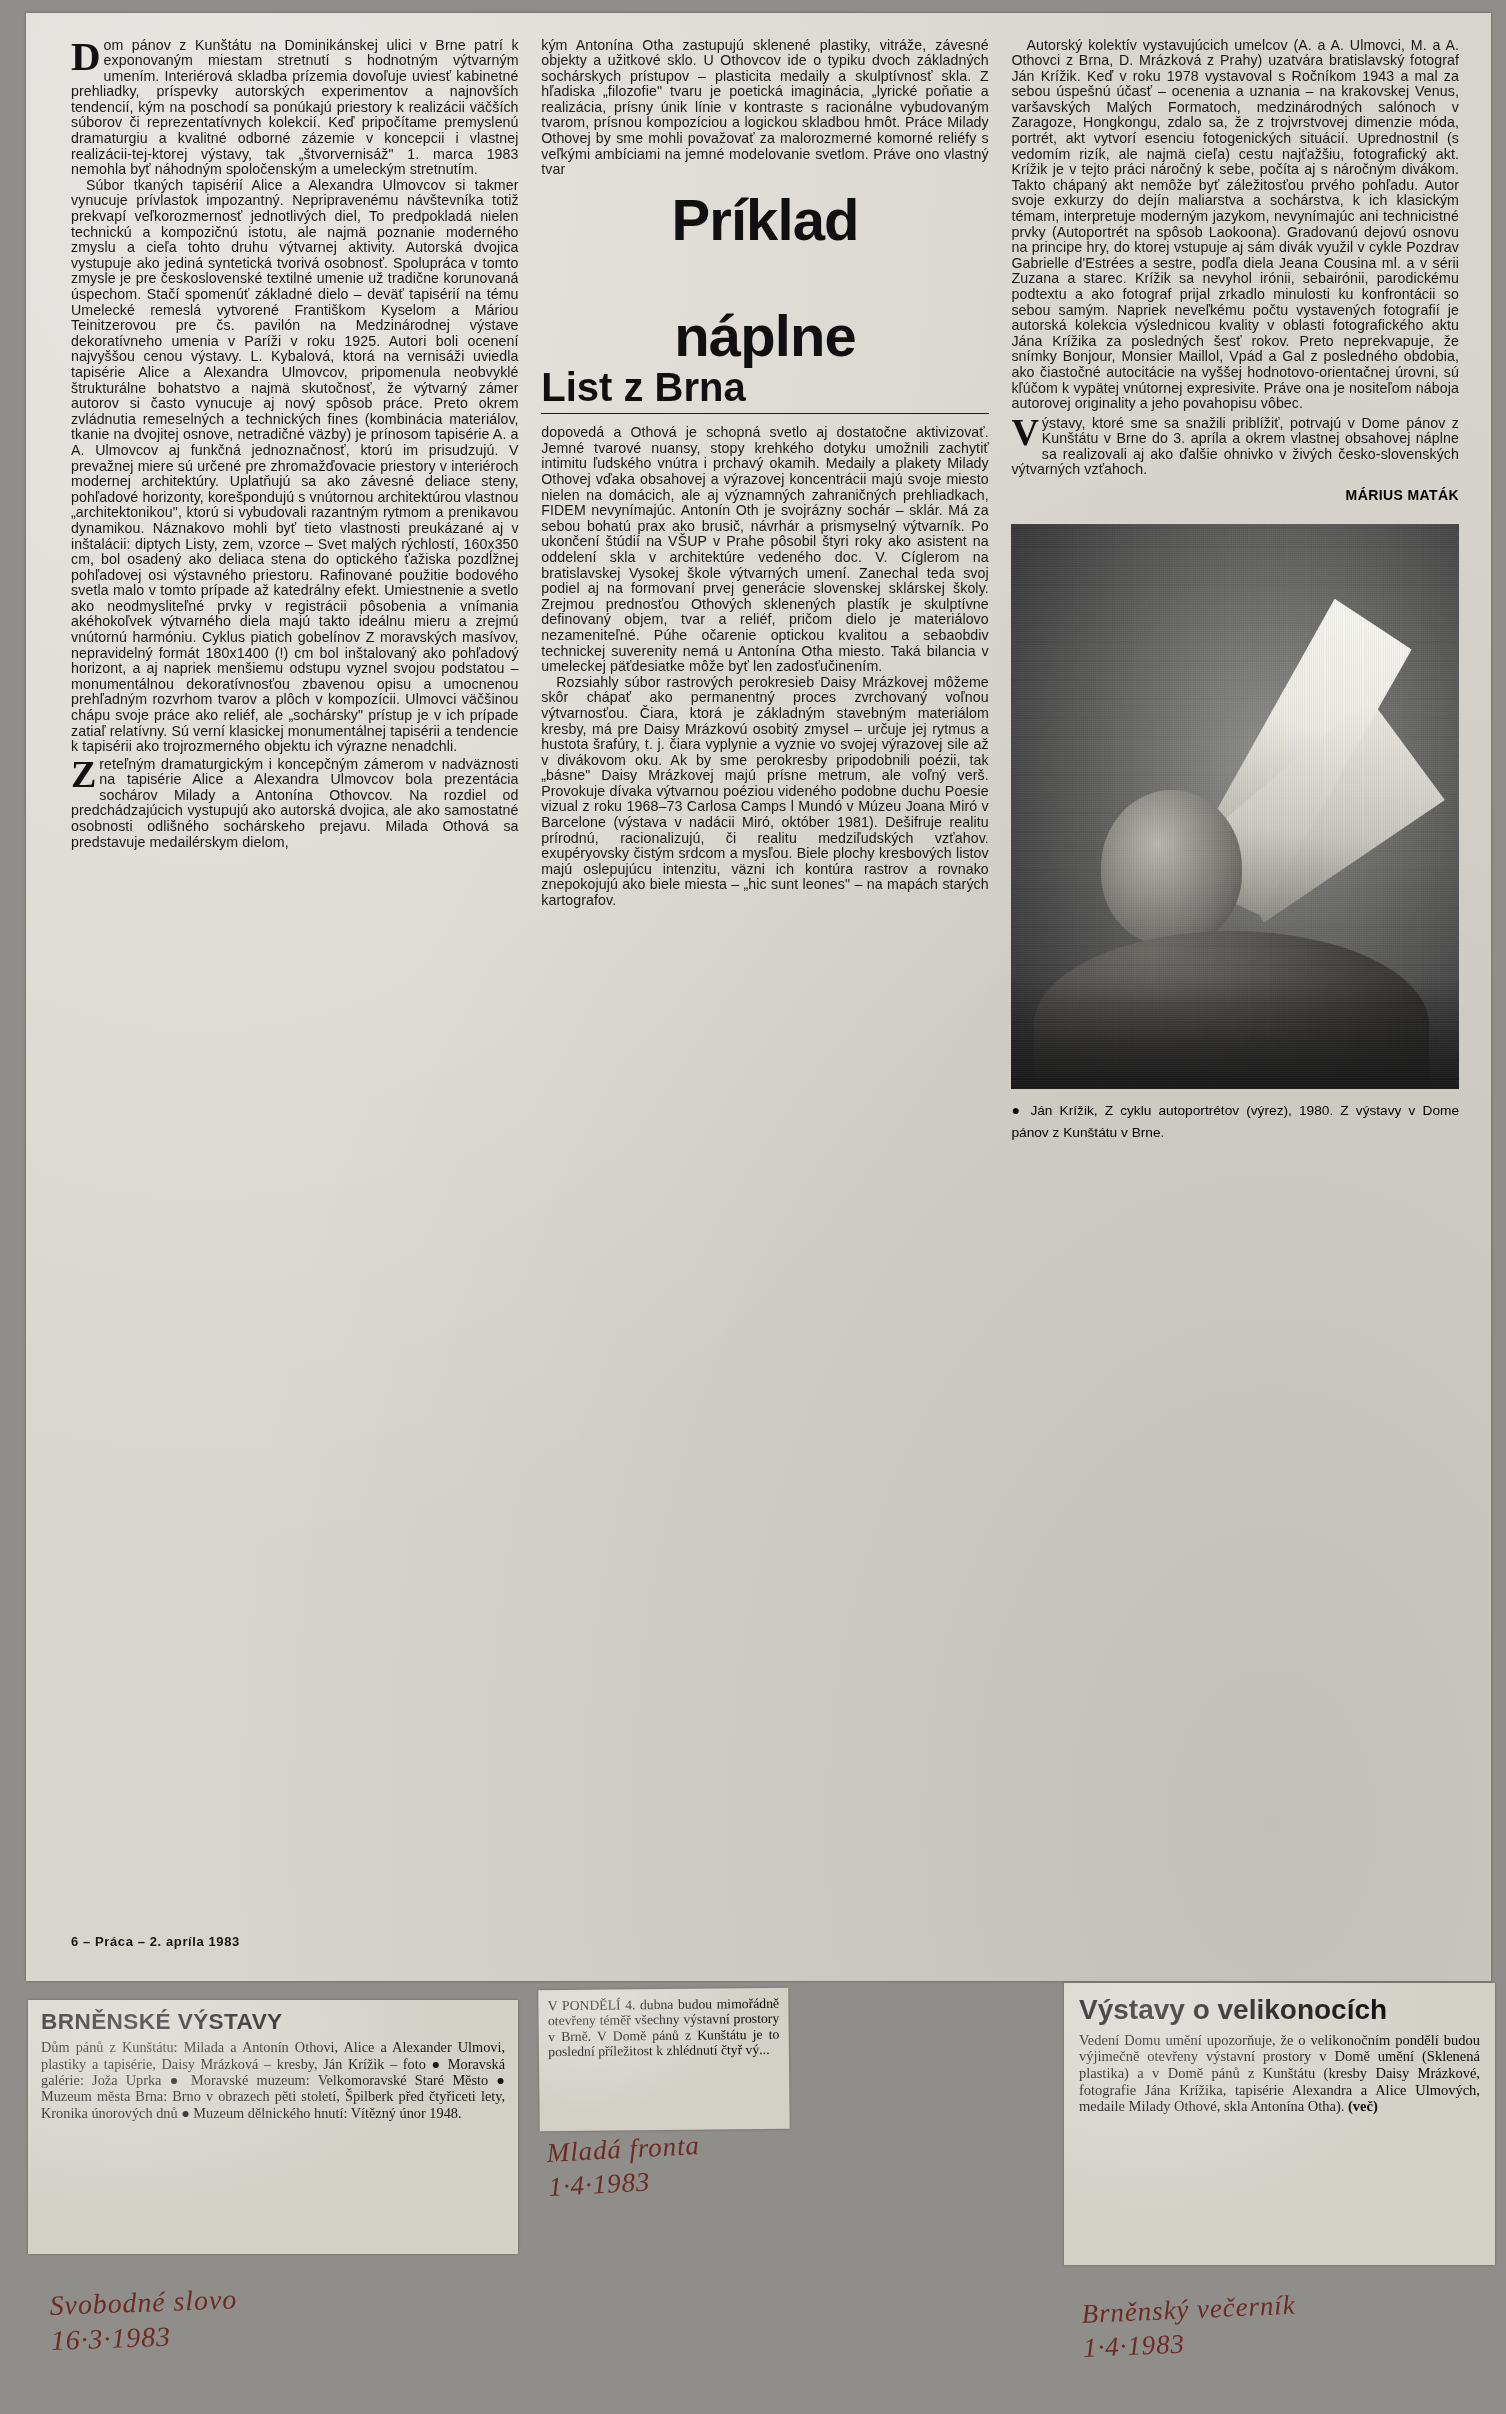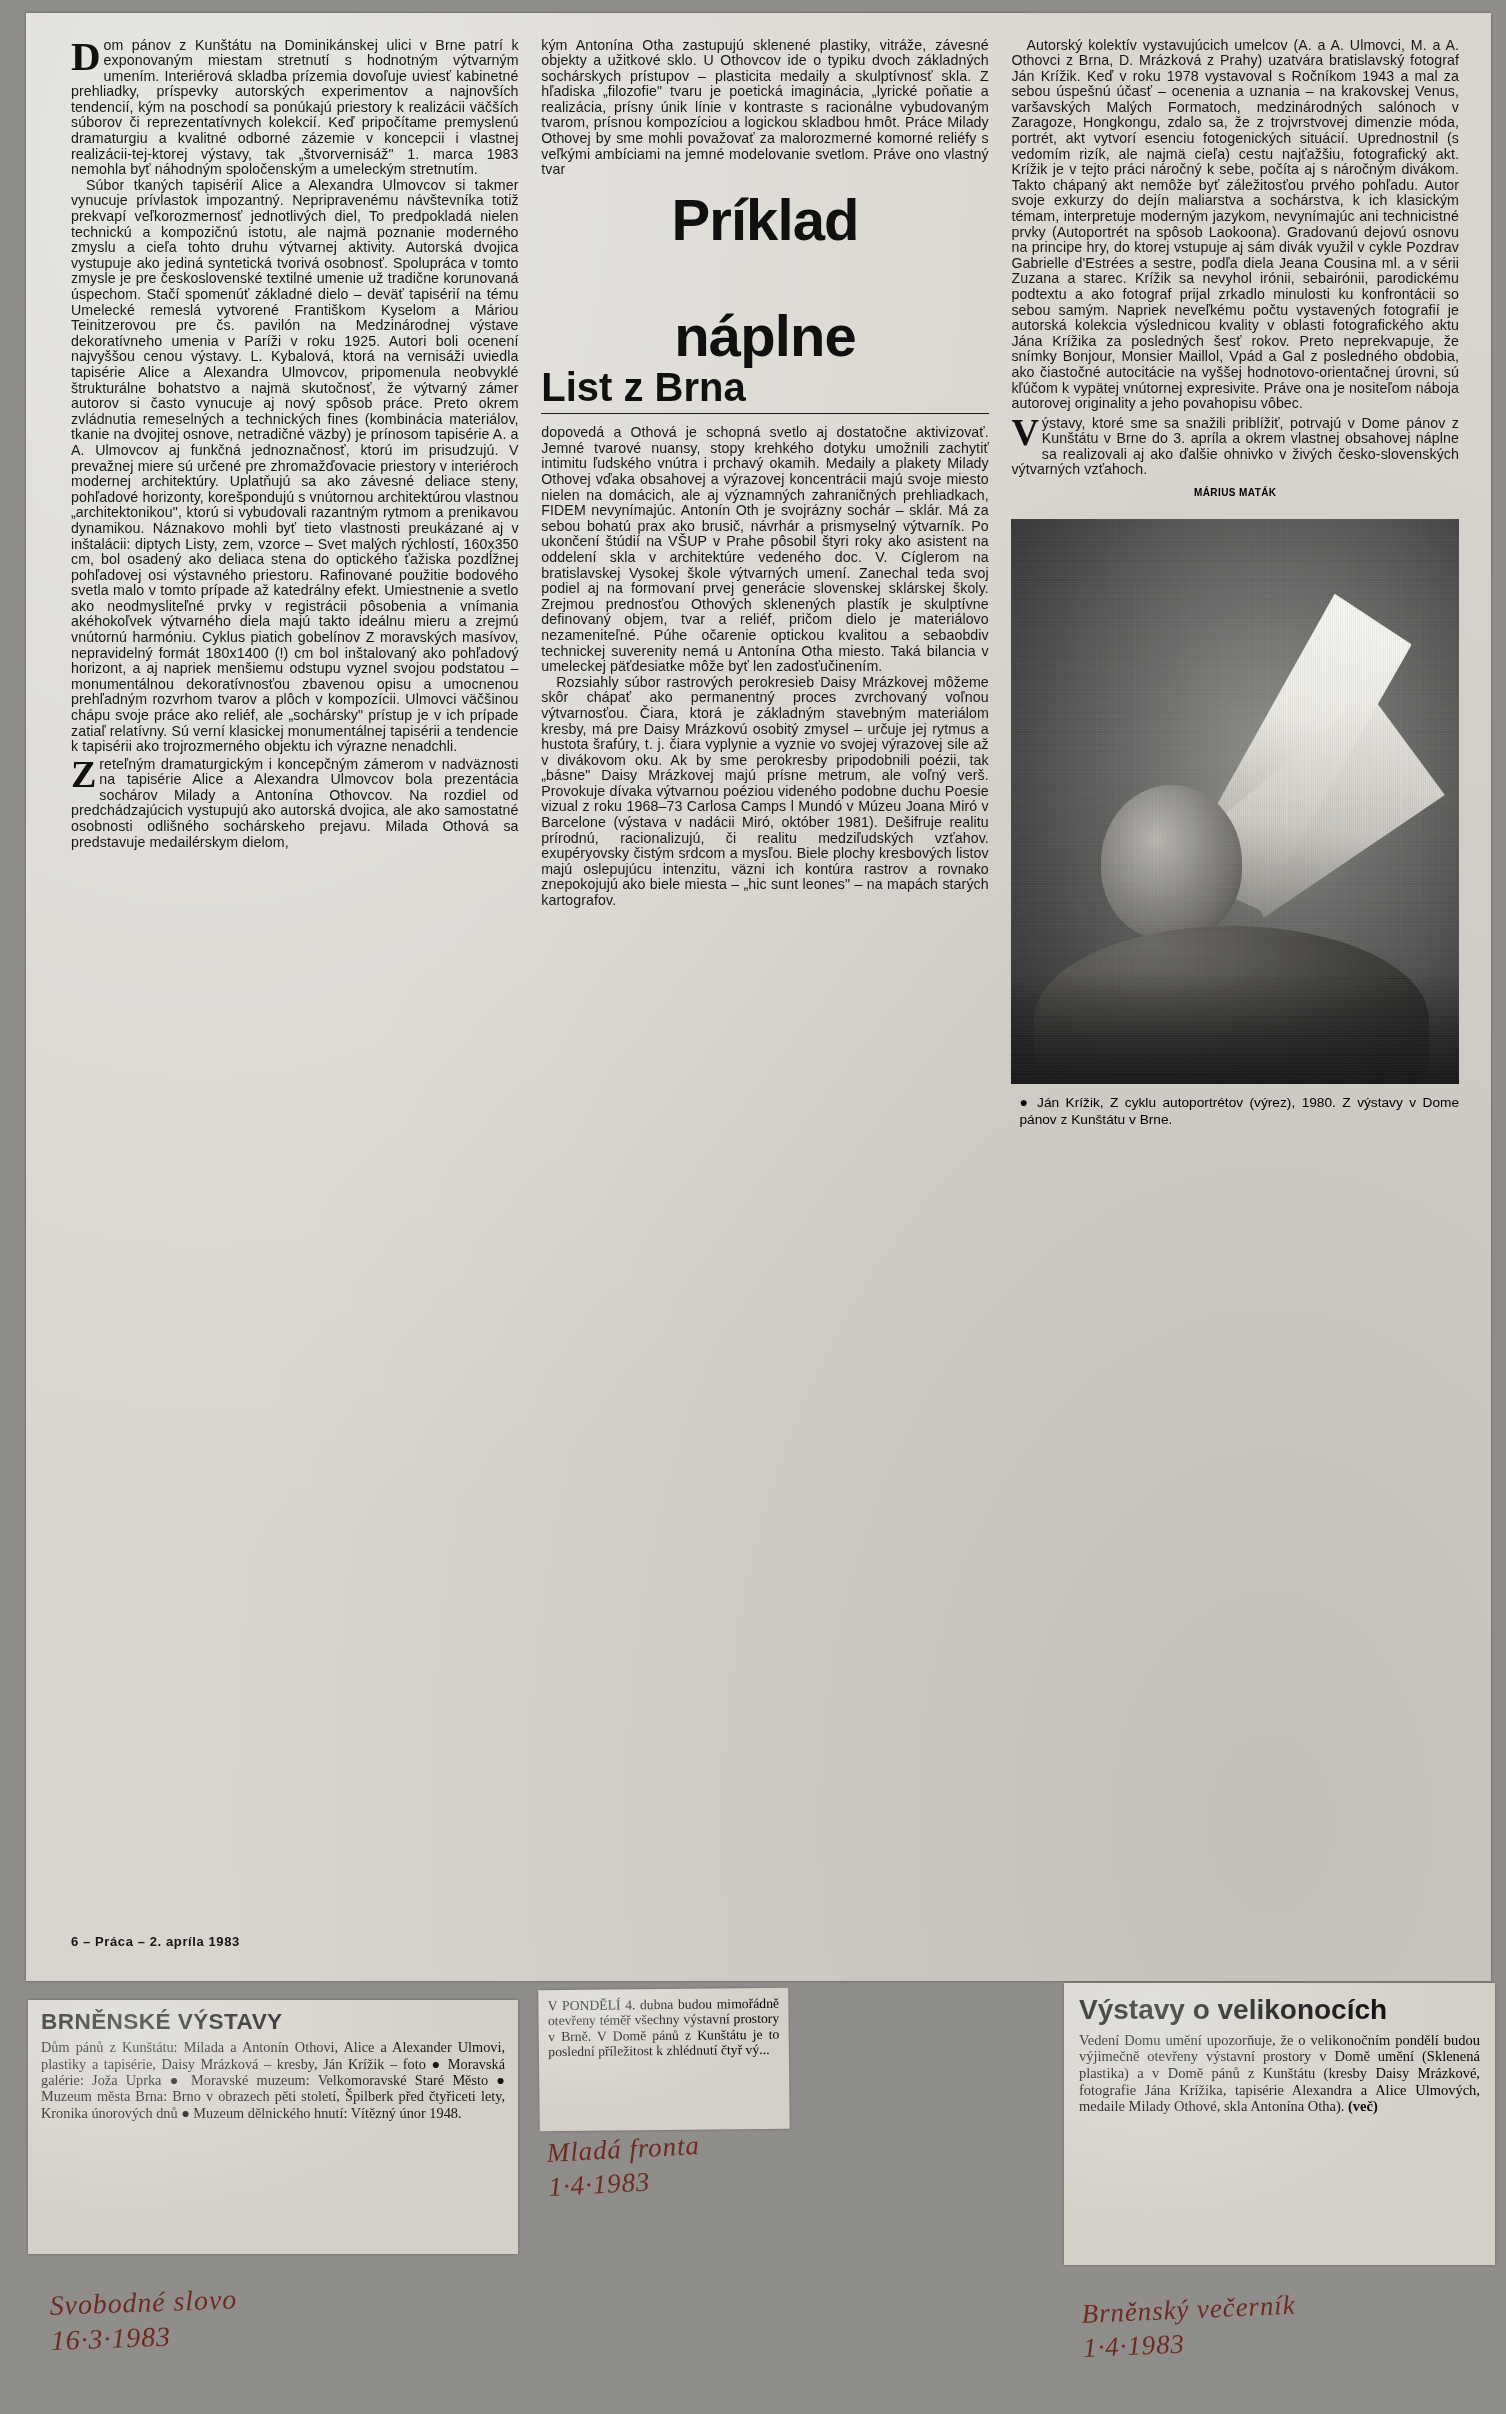--- a/index.html
+++ b/index.html
@@ -82,23 +82,23 @@
     font-size:40px;
     line-height:34px;
     color:#101010;
     border-bottom:1.9px solid #1b1b1b;
     padding-bottom:8.5px;
     margin-bottom:11.3px;
     text-align:left;
   }
 
   .byline {
-    text-align:center;
-    font-weight:700;
-    font-size:10px;
+    text-align:right;
+    font-weight:700;
+    font-size:14px;
     margin-top:9.4px;
     letter-spacing:0.4px;
   }
 
   
   .photo {
     margin-top:21px;
     width:100%;
     height:565px;
     position:relative;
@@ -151,23 +151,22 @@
     background:radial-gradient(ellipse at 30% 10%, #6c6a66, #2f2e2c 80%);
   }
   .photo .darkband {
     position:absolute; left:0; right:0; bottom:0; height:113px;
     background:linear-gradient(0deg, #1d1d1d, rgba(29,29,29,0));
   }
 
   .caption {
     margin-top:9.4px;
     font-size:13.7px;
-    line-height:17px;
-    text-align:justify;
-    margin-left:8px;
+    line-height:22px;
+    text-align:justify;
   }
   .bullet { font-size:14px; }
 
   .footer-line {
     position:absolute;
     left:45px; bottom:32px;
     font-weight:700;
     font-size:13px;
     letter-spacing:0.6px;
     color:#151515;

